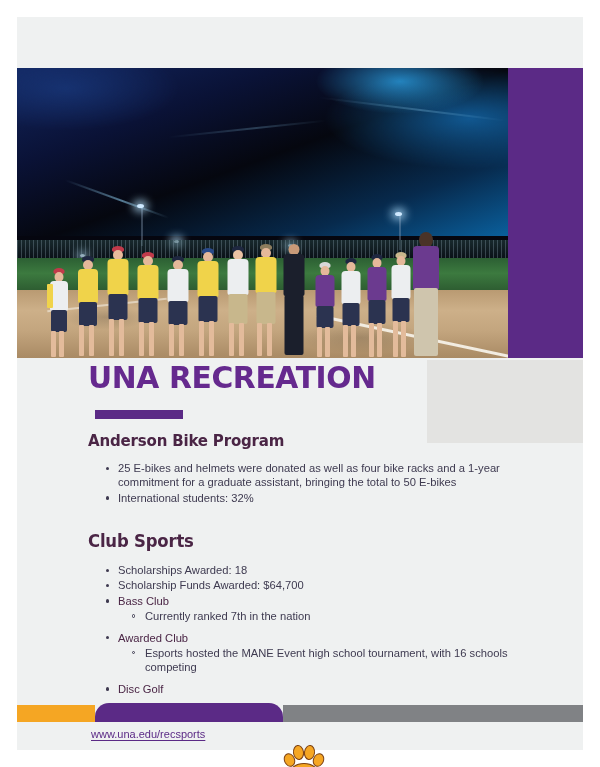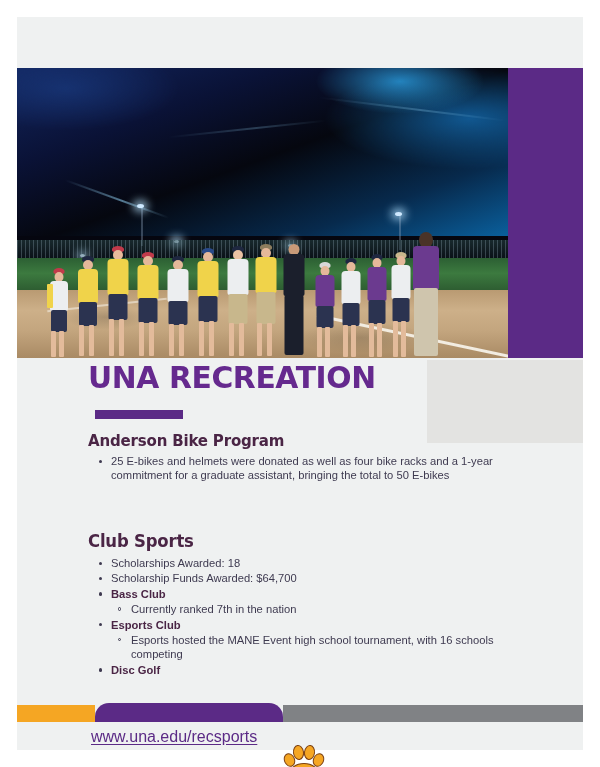--- a/index.html
+++ b/index.html
@@ -49,38 +49,38 @@
   .title{position:absolute;left:88px;top:362px;color:#65298E;
          font-family:"DejaVu Sans",sans-serif;font-weight:bold;font-size:31px;
          letter-spacing:-0.4px;line-height:1;transform:scaleX(.96);transform-origin:left top;}
   .rule{position:absolute;left:95px;top:410px;width:88px;height:9px;background:#5B2A86;}
 
   .h2{position:absolute;color:#4A2545;font-family:"DejaVu Sans",sans-serif;
       font-weight:bold;font-size:15.5px;letter-spacing:-0.2px;transform:scaleX(.97);transform-origin:left top;}
   .h2.bike{left:88px;top:432px;}
   .h2.club{left:88px;top:531px;font-size:17px;}
 
-  ul{margin:0;padding:0;list-style:none;}
+  ul{margin:7px;padding:0;list-style:none;}
   .lvl1{position:absolute;left:92px;width:420px;}
   .lvl1>li{position:relative;padding-left:19px;color:#3E3A50;font-size:11.2px;line-height:14.4px;margin-bottom:1px;}
   .lvl1>li:before{content:"";position:absolute;left:7px;top:5.5px;width:3.2px;height:3.2px;border-radius:50%;background:#3E3A50;}
-  .lvl1>li.strong>.lbl{font-weight:bold;color:#4A2545;}
+  .lvl1>li.strong>.lbl{font-weight:normal;color:#4A2545;}
   .lvl2{margin-top:1px;}
   .lvl2>li{position:relative;padding-left:20px;color:#3E3A50;font-size:11.2px;line-height:14.4px;}
   .lvl2>li:before{content:"";position:absolute;left:7px;top:5px;width:3.4px;height:3.4px;border-radius:50%;
                   border:1px solid #3E3A50;background:transparent;box-sizing:border-box;}
   .bikes-list{top:454px;}
   .club-list{top:556px;}
 
   
   .f-orange{position:absolute;left:17px;top:705px;width:78px;height:17px;background:#F5A623;}
   .f-purple{position:absolute;left:95px;top:703px;width:188px;height:19px;background:#5B2A86;
             border-top-left-radius:14px;border-top-right-radius:14px;}
   .f-gray{position:absolute;left:283px;top:705px;width:300px;height:17px;background:#808285;}
-  .f-url{position:absolute;left:91px;top:728px;color:#5B2A86;font-size:16px;
+  .f-url{position:absolute;left:91px;top:728px;color:#5B2A86;font-size:11px;
          text-decoration:underline;text-underline-offset:2px;}
   .paw{position:absolute;left:283px;top:744px;width:40px;height:42px;}
   .toe{position:absolute;background:#F5A623;border:1.6px solid #7a3f12;border-radius:50%;}
   .pad{position:absolute;left:6px;top:19px;width:28px;height:20px;background:#F5A623;
        border:1.8px solid #7a3f12;border-radius:50% 50% 45% 45%;}
   .pad-num{position:absolute;left:0;top:0;width:100%;height:100%;display:flex;align-items:center;justify-content:center;
            color:#5B2A86;font-family:"DejaVu Sans",sans-serif;font-weight:bold;font-size:11px;}
 </style>
 </head>
 <body>
@@ -222,34 +222,35 @@
 
   <div class="purple-block"></div>
   <div class="gray-block"></div>
 
   <div class="title">UNA RECREATION</div>
   <div class="rule"></div>
 
   <div class="h2 bike">Anderson Bike Program</div>
   <ul class="lvl1 bikes-list">
     <li><span class="lbl">25 E-bikes and helmets were donated as well as four bike racks and a 1-year commitment for a graduate assistant, bringing the total to 50 E-bikes</span></li>
+    <li><span class="lbl">International students: 32%</span></li>
   </ul>
 
   <div class="h2 club">Club Sports</div>
   <ul class="lvl1 club-list">
     <li><span class="lbl">Scholarships Awarded: 18</span></li>
     <li><span class="lbl">Scholarship Funds Awarded: $64,700</span></li>
     <li class="strong">
       <span class="lbl">Bass Club</span>
       <ul class="lvl2">
         <li>Currently ranked 7th in the nation</li>
       </ul>
     </li>
     <li class="strong">
-      <span class="lbl">Esports Club</span>
+      <span class="lbl">Awarded Club</span>
       <ul class="lvl2">
         <li>Esports hosted the MANE Event high school tournament, with 16 schools competing</li>
       </ul>
     </li>
     <li class="strong">
       <span class="lbl">Disc Golf</span>
     </li>
   </ul>
 
   <div class="f-orange"></div>

